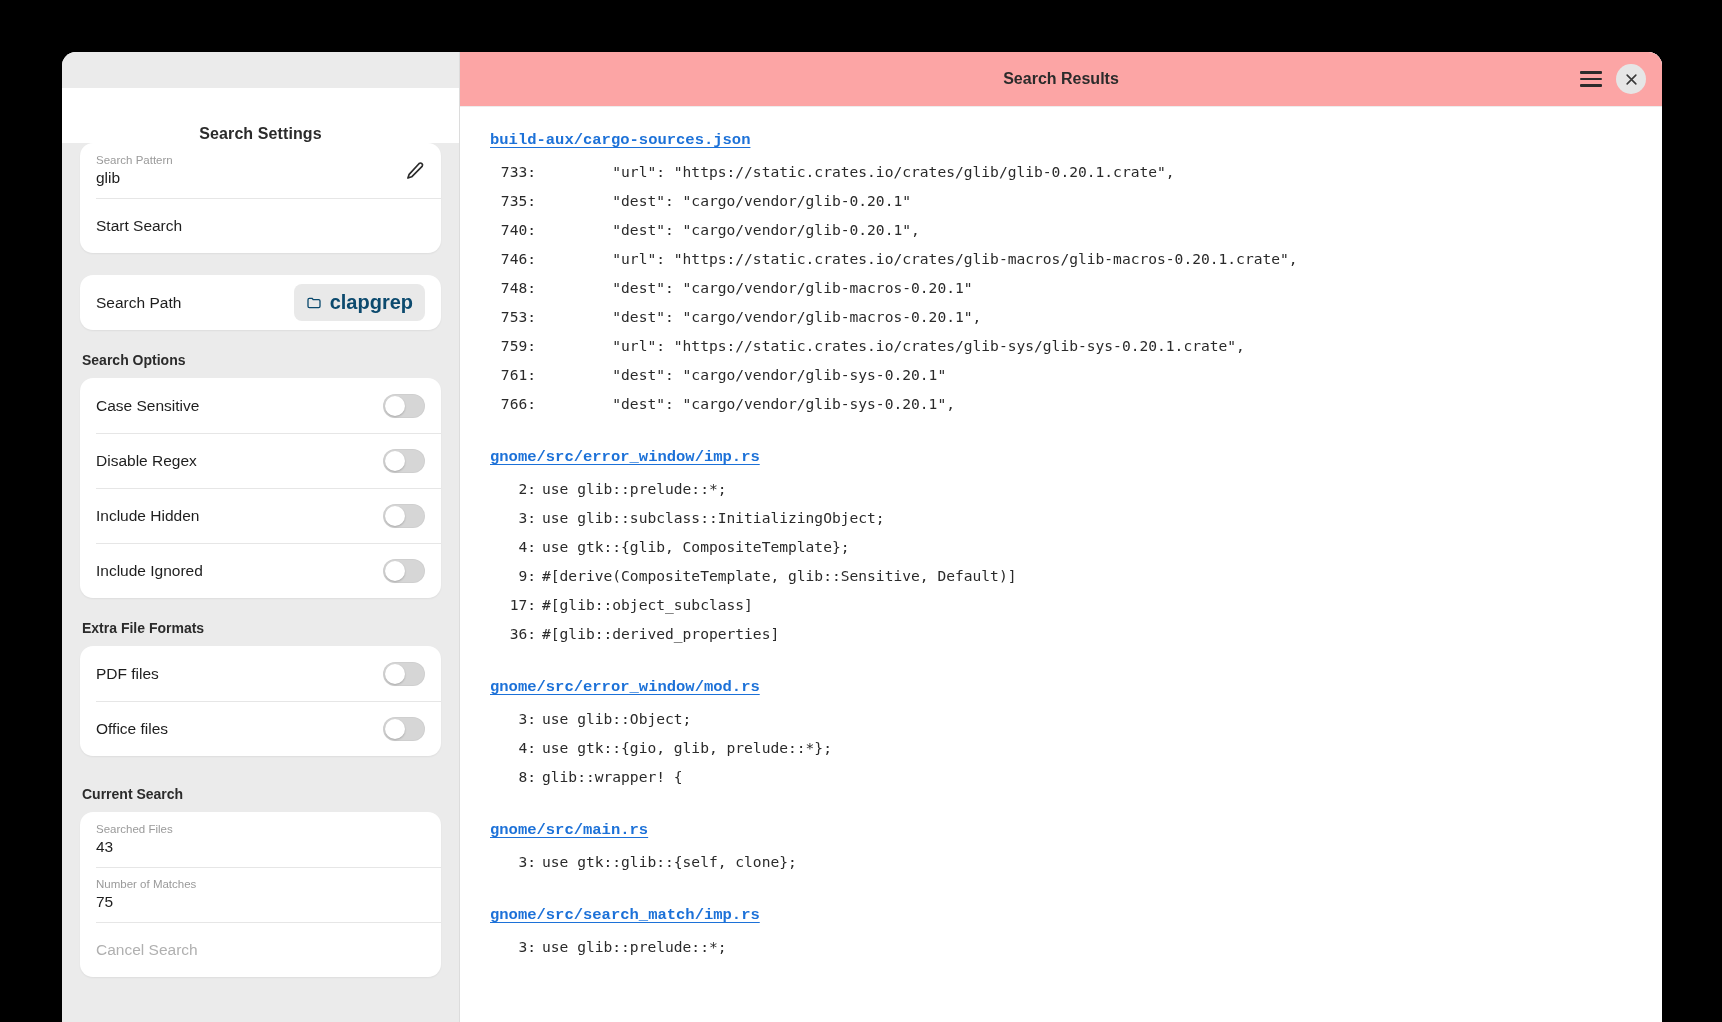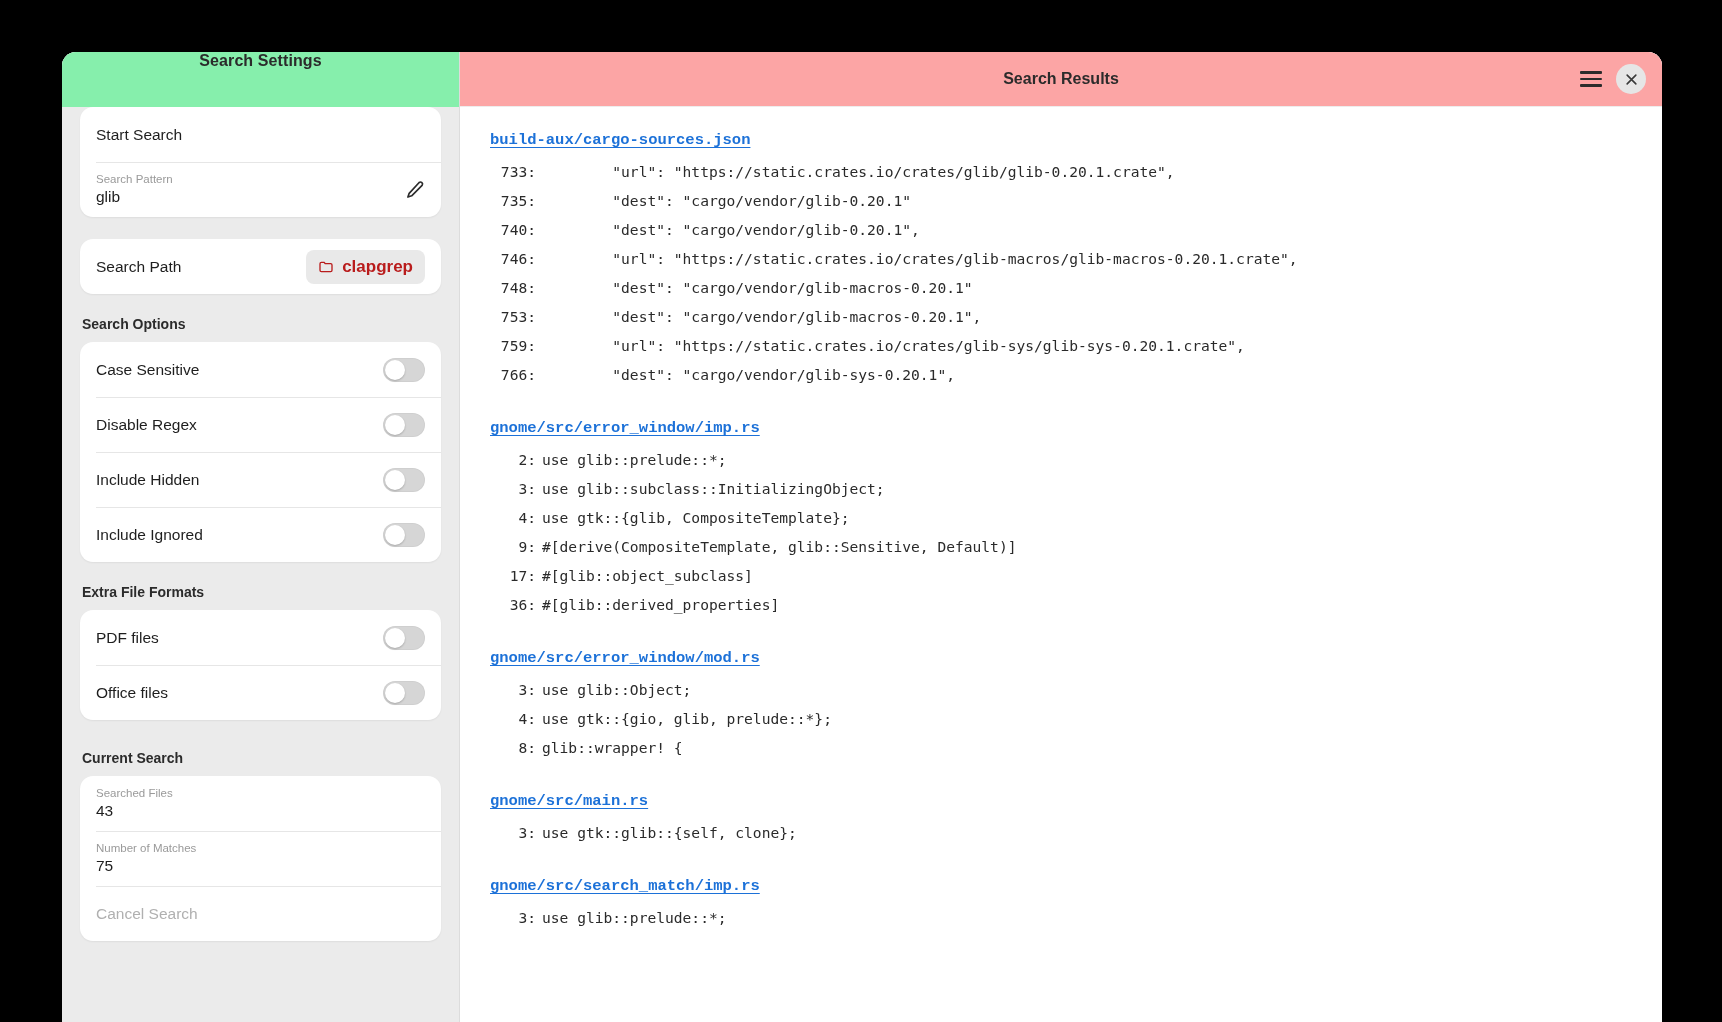--- a/index.html
+++ b/index.html
@@ -33,23 +33,24 @@
     background: #ebebeb;
     border-right: 1px solid #dcdcdc;
     display: flex;
     flex-direction: column;
   }
 
   #sidebar-header {
     height: 55px;
     min-height: 55px;
     display: flex;
-    align-items: flex-start;
+    align-items: flex-end;
     justify-content: center;
-    background: #86efac;
+    background: #ffffff;
+    margin-top: 36px;
   }
   #sidebar-title {
     font-size: 16px;
     font-weight: bold;
     color: #2b2b2b;
     letter-spacing: 0.1px;
   }
 
   #sidebar-body {
     flex: 1;
@@ -105,23 +106,23 @@
 
   .edit-icon { width: 20px; height: 20px; color: #2b2b2b; display:block; }
 
   .path-pill {
     display: inline-flex;
     align-items: center;
     gap: 8px;
     background: #e9e9e9;
     border-radius: 8px;
     padding: 7px 12px;
-    font-size: 17px;
+    font-size: 20px;
     font-weight: bold;
-    color: #b91c1c;
+    color: #0c4a6e;
   }
   .path-pill svg { width: 16px; height: 16px; display:block; }
 
   .section-title {
     font-size: 14px;
     font-weight: bold;
     color: #2b2b2b;
     margin: 22px 0 10px 2px;
   }
 
@@ -249,33 +250,33 @@
   <aside id="sidebar">
 
     <div id="sidebar-header">
       <div id="sidebar-title">Search Settings</div>
     </div>
 
     <div id="sidebar-body">
 
       <div class="card">
         <div class="row">
-          <div class="row-label">Start Search</div>
-        </div>
-        <div class="row">
           <div class="row-stack">
             <div class="row-sublabel">Search Pattern</div>
             <div class="row-value">glib</div>
           </div>
           <span>
             <svg class="edit-icon" viewBox="0 0 24 24" fill="none" stroke="currentColor" stroke-width="2" stroke-linecap="round" stroke-linejoin="round">
               <path d="M17 3a2.5 2.5 0 0 1 3.5 3.5L8 19l-4.5 1.5L5 16z"></path>
             </svg>
           </span>
         </div>
+        <div class="row">
+          <div class="row-label">Start Search</div>
+        </div>
       </div>
 
       <div class="spacer-lg"></div>
 
       <div class="card">
         <div class="row">
           <div class="row-label">Search Path</div>
           <div class="path-pill">
             <span>
               <svg viewBox="0 0 24 24" fill="none" stroke="currentColor" stroke-width="2" stroke-linecap="round" stroke-linejoin="round">
@@ -373,20 +374,21 @@
 
     <div id="results">
         <div class="file-group"><a class="file-path">build-aux/cargo-sources.json</a><div class="match-list">
             <div class="match-line"><span class="line-no">733:</span><span class="line-text">        "url": "https://static.crates.io/crates/glib/glib-0.20.1.crate",</span></div>
             <div class="match-line"><span class="line-no">735:</span><span class="line-text">        "dest": "cargo/vendor/glib-0.20.1"</span></div>
             <div class="match-line"><span class="line-no">740:</span><span class="line-text">        "dest": "cargo/vendor/glib-0.20.1",</span></div>
             <div class="match-line"><span class="line-no">746:</span><span class="line-text">        "url": "https://static.crates.io/crates/glib-macros/glib-macros-0.20.1.crate",</span></div>
             <div class="match-line"><span class="line-no">748:</span><span class="line-text">        "dest": "cargo/vendor/glib-macros-0.20.1"</span></div>
             <div class="match-line"><span class="line-no">753:</span><span class="line-text">        "dest": "cargo/vendor/glib-macros-0.20.1",</span></div>
             <div class="match-line"><span class="line-no">759:</span><span class="line-text">        "url": "https://static.crates.io/crates/glib-sys/glib-sys-0.20.1.crate",</span></div>
+            <div class="match-line"><span class="line-no">761:</span><span class="line-text">        "dest": "cargo/vendor/glib-sys-0.20.1"</span></div>
             <div class="match-line"><span class="line-no">766:</span><span class="line-text">        "dest": "cargo/vendor/glib-sys-0.20.1",</span></div>
           </div></div>
         <div class="file-group"><a class="file-path">gnome/src/error_window/imp.rs</a><div class="match-list">
             <div class="match-line"><span class="line-no">2:</span><span class="line-text">use glib::prelude::*;</span></div>
             <div class="match-line"><span class="line-no">3:</span><span class="line-text">use glib::subclass::InitializingObject;</span></div>
             <div class="match-line"><span class="line-no">4:</span><span class="line-text">use gtk::{glib, CompositeTemplate};</span></div>
             <div class="match-line"><span class="line-no">9:</span><span class="line-text">#[derive(CompositeTemplate, glib::Sensitive, Default)]</span></div>
             <div class="match-line"><span class="line-no">17:</span><span class="line-text">#[glib::object_subclass]</span></div>
             <div class="match-line"><span class="line-no">36:</span><span class="line-text">#[glib::derived_properties]</span></div>
           </div></div>

